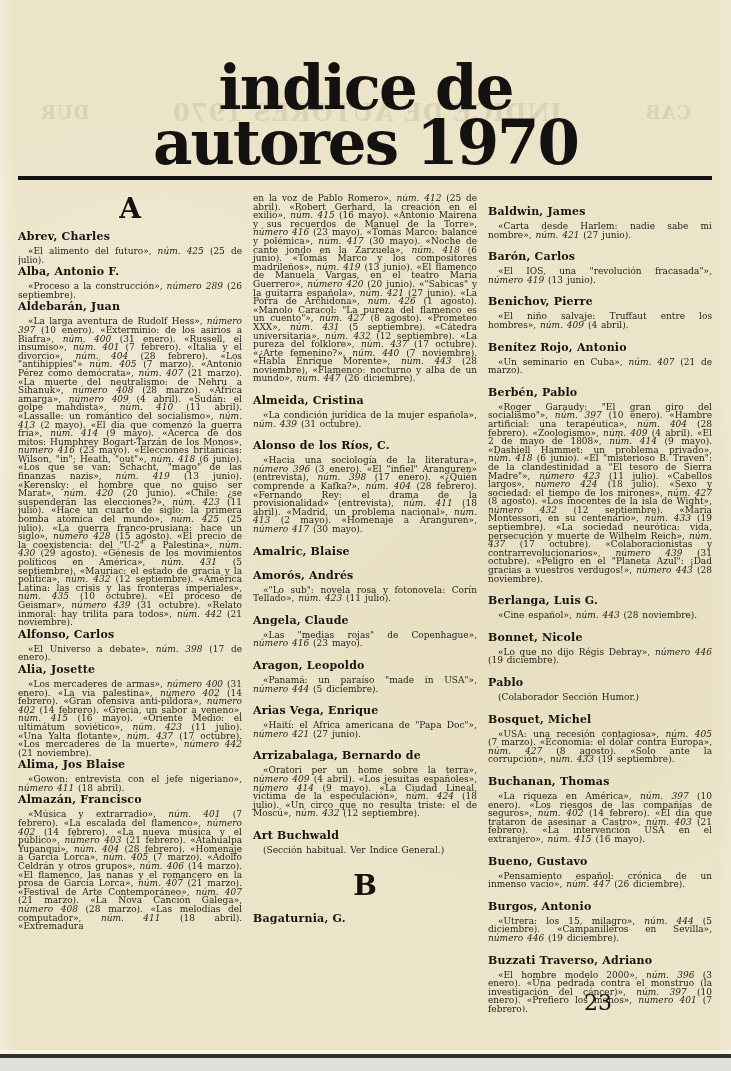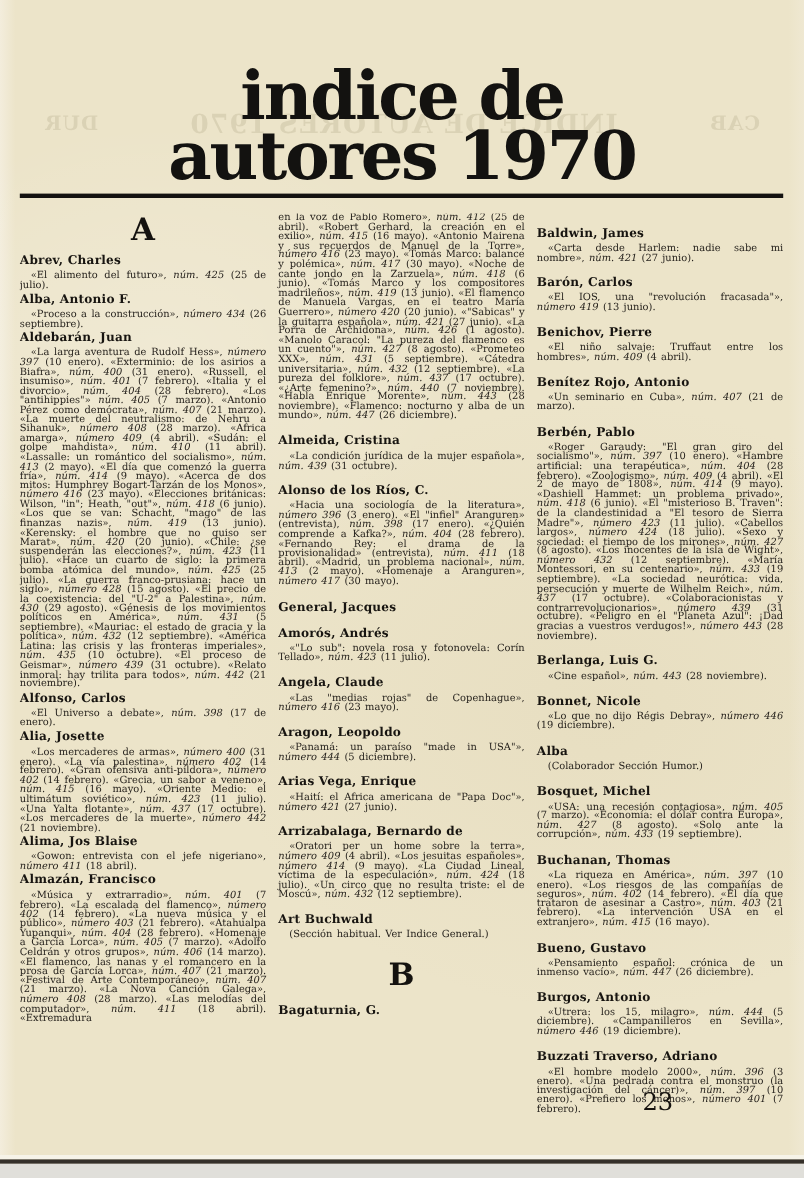--- a/index.html
+++ b/index.html
@@ -89,39 +89,39 @@
 
 
   <div class="rule"></div>
 
   <div class="columns">
     <div class="col col-1">
         <div class="letter">A</div>
         <h3 class="author">Abrev, Charles</h3>
         <p class="entry">«El alimento del futuro», <em>núm. 425</em> (25 de julio).</p>
         <h3 class="author">Alba, Antonio F.</h3>
-        <p class="entry">«Proceso a la construcción», <em>número 434</em> (26 septiembre).</p>
+        <p class="entry">«Proceso a la construcción», <em>número 289</em> (26 septiembre).</p>
         <h3 class="author">Aldebarán, Juan</h3>
         <p class="entry">«La larga aventura de Rudolf Hess», <em>número 397</em> (10 enero). «Exterminio: de los asirios a Biafra», <em>núm. 400</em> (31 enero). «Russell, el insumiso», <em>núm. 401</em> (7 febrero). «Italia y el divorcio», <em>núm. 404</em> (28 febrero). «Los "antihippies"» <em>núm. 405</em> (7 marzo). «Antonio Pérez como demócrata», <em>núm. 407</em> (21 marzo). «La muerte del neutralismo: de Nehru a Sihanuk», <em>número 408</em> (28 marzo). «Africa amarga», <em>número 409</em> (4 abril). «Sudán: el golpe mahdista», <em>núm. 410</em> (11 abril). «Lassalle: un romántico del socialismo», <em>núm. 413</em> (2 mayo). «El día que comenzó la guerra fría», <em>núm. 414</em> (9 mayo). «Acerca de dos mitos: Humphrey Bogart-Tarzán de los Monos», <em>número 416</em> (23 mayo). «Elecciones británicas: Wilson, "in"; Heath, "out"», <em>núm. 418</em> (6 junio). «Los que se van: Schacht, "mago" de las finanzas nazis», <em>núm. 419</em> (13 junio). «Kerensky: el hombre que no quiso ser Marat», <em>núm. 420</em> (20 junio). «Chile: ¿se suspenderán las elecciones?», <em>núm. 423</em> (11 julio). «Hace un cuarto de siglo: la primera bomba atómica del mundo», <em>núm. 425</em> (25 julio). «La guerra franco-prusiana: hace un siglo», <em>número 428</em> (15 agosto). «El precio de la coexistencia: del "U-2" a Palestina», <em>núm. 430</em> (29 agosto). «Génesis de los movimientos políticos en América», <em>núm. 431</em> (5 septiembre). «Mauriac: el estado de gracia y la política», <em>núm. 432</em> (12 septiembre). «América Latina: las crisis y las fronteras imperiales», <em>núm. 435</em> (10 octubre). «El proceso de Geismar», <em>número 439</em> (31 octubre). «Relato inmoral: hay trilita para todos», <em>núm. 442</em> (21 noviembre).</p>
         <h3 class="author">Alfonso, Carlos</h3>
         <p class="entry">«El Universo a debate», <em>núm. 398</em> (17 de enero).</p>
         <h3 class="author">Alia, Josette</h3>
         <p class="entry">«Los mercaderes de armas», <em>número 400</em> (31 enero). «La vía palestina», <em>número 402</em> (14 febrero). «Gran ofensiva anti-píldora», <em>número 402</em> (14 febrero). «Grecia, un sabor a veneno», <em>núm. 415</em> (16 mayo). «Oriente Medio: el ultimátum soviético», <em>núm. 423</em> (11 julio). «Una Yalta flotante», <em>núm. 437</em> (17 octubre). «Los mercaderes de la muerte», <em>número 442</em> (21 noviembre).</p>
         <h3 class="author">Alima, Jos Blaise</h3>
         <p class="entry">«Gowon: entrevista con el jefe nigeriano», <em>número 411</em> (18 abril).</p>
         <h3 class="author">Almazán, Francisco</h3>
         <p class="entry">«Música y extrarradio», <em>núm. 401</em> (7 febrero). «La escalada del flamenco», <em>número 402</em> (14 febrero). «La nueva música y el público», <em>número 403</em> (21 febrero). «Atahualpa Yupanqui», <em>núm. 404</em> (28 febrero). «Homenaje a García Lorca», <em>núm. 405</em> (7 marzo). «Adolfo Celdrán y otros grupos», <em>núm. 406</em> (14 marzo). «El flamenco, las nanas y el romancero en la prosa de García Lorca», <em>núm. 407</em> (21 marzo). «Festival de Arte Contemporáneo», <em>núm. 407</em> (21 marzo). «La Nova Canción Galega», <em>número 408</em> (28 marzo). «Las melodías del computador», <em>núm. 411</em> (18 abril). «Extremadura</p>
       </div>
     <div class="col col-2">
         <p class="entry cont">en la voz de Pablo Romero», <em>núm. 412</em> (25 de abril). «Robert Gerhard, la creación en el exilio», <em>núm. 415</em> (16 mayo). «Antonio Mairena y sus recuerdos de Manuel de la Torre», <em>número 416</em> (23 mayo). «Tomás Marco: balance y polémica», <em>núm. 417</em> (30 mayo). «Noche de cante jondo en la Zarzuela», <em>núm. 418</em> (6 junio). «Tomás Marco y los compositores madrileños», <em>núm. 419</em> (13 junio). «El flamenco de Manuela Vargas, en el teatro María Guerrero», <em>número 420</em> (20 junio). «"Sabicas" y la guitarra española», <em>núm. 421</em> (27 junio). «La Porra de Archidona», <em>núm. 426</em> (1 agosto). «Manolo Caracol: "La pureza del flamenco es un cuento"», <em>núm. 427</em> (8 agosto). «Prometeo XXX», <em>núm. 431</em> (5 septiembre). «Cátedra universitaria», <em>núm. 432</em> (12 septiembre). «La pureza del folklore», <em>núm. 437</em> (17 octubre). «¿Arte femenino?», <em>núm. 440</em> (7 noviembre). «Habla Enrique Morente», <em>núm. 443</em> (28 noviembre). «Flamenco: nocturno y alba de un mundo», <em>núm. 447</em> (26 diciembre).</p>
         <h3 class="author">Almeida, Cristina</h3>
         <p class="entry">«La condición jurídica de la mujer española», <em>núm. 439</em> (31 octubre).</p>
         <h3 class="author">Alonso de los Ríos, C.</h3>
         <p class="entry">«Hacia una sociología de la literatura», <em>número 396</em> (3 enero). «El "infiel" Aranguren» (entrevista), <em>núm. 398</em> (17 enero). «¿Quién comprende a Kafka?», <em>núm. 404</em> (28 febrero). «Fernando Rey: el drama de la provisionalidad» (entrevista), <em>núm. 411</em> (18 abril). «Madrid, un problema nacional», <em>núm. 413</em> (2 mayo). «Homenaje a Aranguren», <em>número 417</em> (30 mayo).</p>
-        <h3 class="author">General, Jacques</h3>
+        <h3 class="author">Amalric, Blaise</h3>
         <h3 class="author">Amorós, Andrés</h3>
         <p class="entry">«"Lo sub": novela rosa y fotonovela: Corín Tellado», <em>núm. 423</em> (11 julio).</p>
         <h3 class="author">Angela, Claude</h3>
         <p class="entry">«Las "medias rojas" de Copenhague», <em>número 416</em> (23 mayo).</p>
         <h3 class="author">Aragon, Leopoldo</h3>
         <p class="entry">«Panamá: un paraíso "made in USA"», <em>número 444</em> (5 diciembre).</p>
         <h3 class="author">Arias Vega, Enrique</h3>
         <p class="entry">«Haití: el Africa americana de "Papa Doc"», <em>número 421</em> (27 junio).</p>
         <h3 class="author">Arrizabalaga, Bernardo de</h3>
         <p class="entry">«Oratori per un home sobre la terra», <em>número 409</em> (4 abril). «Los jesuitas españoles», <em>número 414</em> (9 mayo). «La Ciudad Lineal, víctima de la especulación», <em>núm. 424</em> (18 julio). «Un circo que no resulta triste: el de Moscú», <em>núm. 432</em> (12 septiembre).</p>
@@ -138,21 +138,21 @@
         <h3 class="author">Benichov, Pierre</h3>
         <p class="entry">«El niño salvaje: Truffaut entre los hombres», <em>núm. 409</em> (4 abril).</p>
         <h3 class="author">Benítez Rojo, Antonio</h3>
         <p class="entry">«Un seminario en Cuba», <em>núm. 407</em> (21 de marzo).</p>
         <h3 class="author">Berbén, Pablo</h3>
         <p class="entry">«Roger Garaudy: "El gran giro del socialismo"», <em>núm. 397</em> (10 enero). «Hambre artificial: una terapéutica», <em>núm. 404</em> (28 febrero). «Zoologismo», <em>núm. 409</em> (4 abril). «El 2 de mayo de 1808», <em>núm. 414</em> (9 mayo). «Dashiell Hammet: un problema privado», <em>núm. 418</em> (6 junio). «El "misterioso B. Traven": de la clandestinidad a "El tesoro de Sierra Madre"», <em>número 423</em> (11 julio). «Cabellos largos», <em>número 424</em> (18 julio). «Sexo y sociedad: el tiempo de los mirones», <em>núm. 427</em> (8 agosto). «Los inocentes de la isla de Wight», <em>número 432</em> (12 septiembre). «María Montessori, en su centenario», <em>núm. 433</em> (19 septiembre). «La sociedad neurótica: vida, persecución y muerte de Wilhelm Reich», <em>núm. 437</em> (17 octubre). «Colaboracionistas y contrarrevolucionarios», <em>número 439</em> (31 octubre). «Peligro en el "Planeta Azul": ¡Dad gracias a vuestros verdugos!», <em>número 443</em> (28 noviembre).</p>
         <h3 class="author">Berlanga, Luis G.</h3>
         <p class="entry">«Cine español», <em>núm. 443</em> (28 noviembre).</p>
         <h3 class="author">Bonnet, Nicole</h3>
         <p class="entry">«Lo que no dijo Régis Debray», <em>número 446</em> (19 diciembre).</p>
-        <h3 class="author">Alba</h3>
+        <h3 class="author">Pablo</h3>
         <p class="entry">(Colaborador Sección Humor.)</p>
         <h3 class="author">Bosquet, Michel</h3>
         <p class="entry">«USA: una recesión contagiosa», <em>núm. 405</em> (7 marzo). «Economía: el dólar contra Europa», <em>núm. 427</em> (8 agosto). «Solo ante la corrupción», <em>núm. 433</em> (19 septiembre).</p>
         <h3 class="author">Buchanan, Thomas</h3>
         <p class="entry">«La riqueza en América», <em>núm. 397</em> (10 enero). «Los riesgos de las compañías de seguros», <em>núm. 402</em> (14 febrero). «El día que trataron de asesinar a Castro», <em>núm. 403</em> (21 febrero). «La intervención USA en el extranjero», <em>núm. 415</em> (16 mayo).</p>
         <h3 class="author">Bueno, Gustavo</h3>
         <p class="entry">«Pensamiento español: crónica de un inmenso vacío», <em>núm. 447</em> (26 diciembre).</p>
         <h3 class="author">Burgos, Antonio</h3>
         <p class="entry">«Utrera: los 15, milagro», <em>núm. 444</em> (5 diciembre). «Campanilleros en Sevilla», <em>número 446</em> (19 diciembre).</p>
         <h3 class="author">Buzzati Traverso, Adriano</h3>

